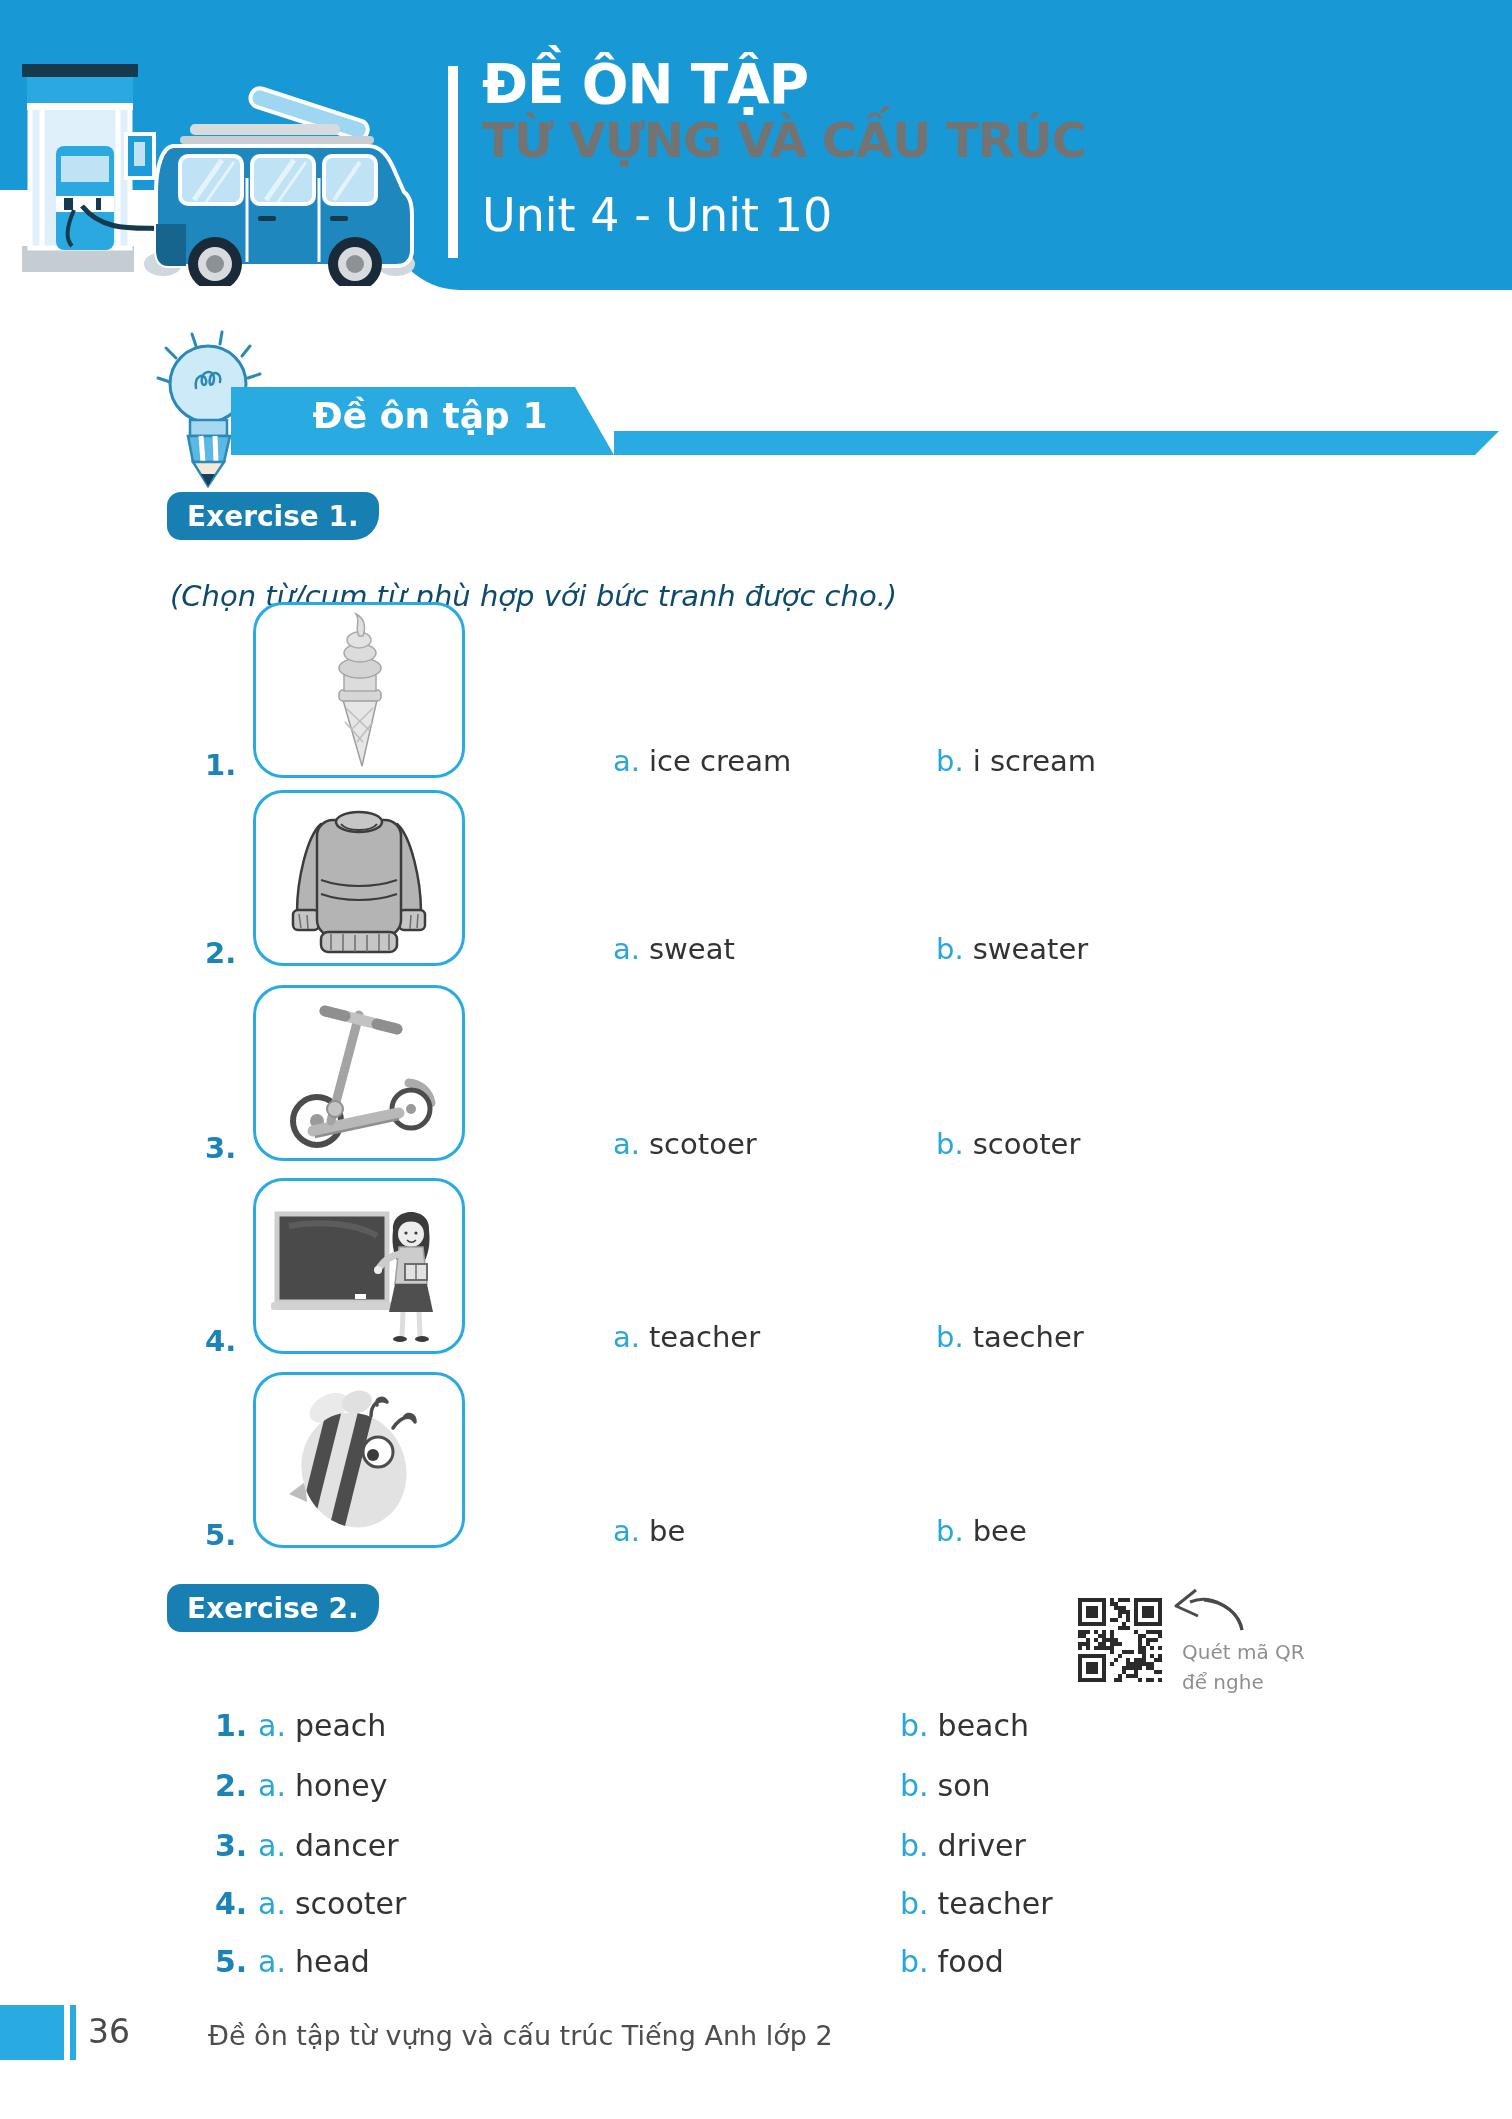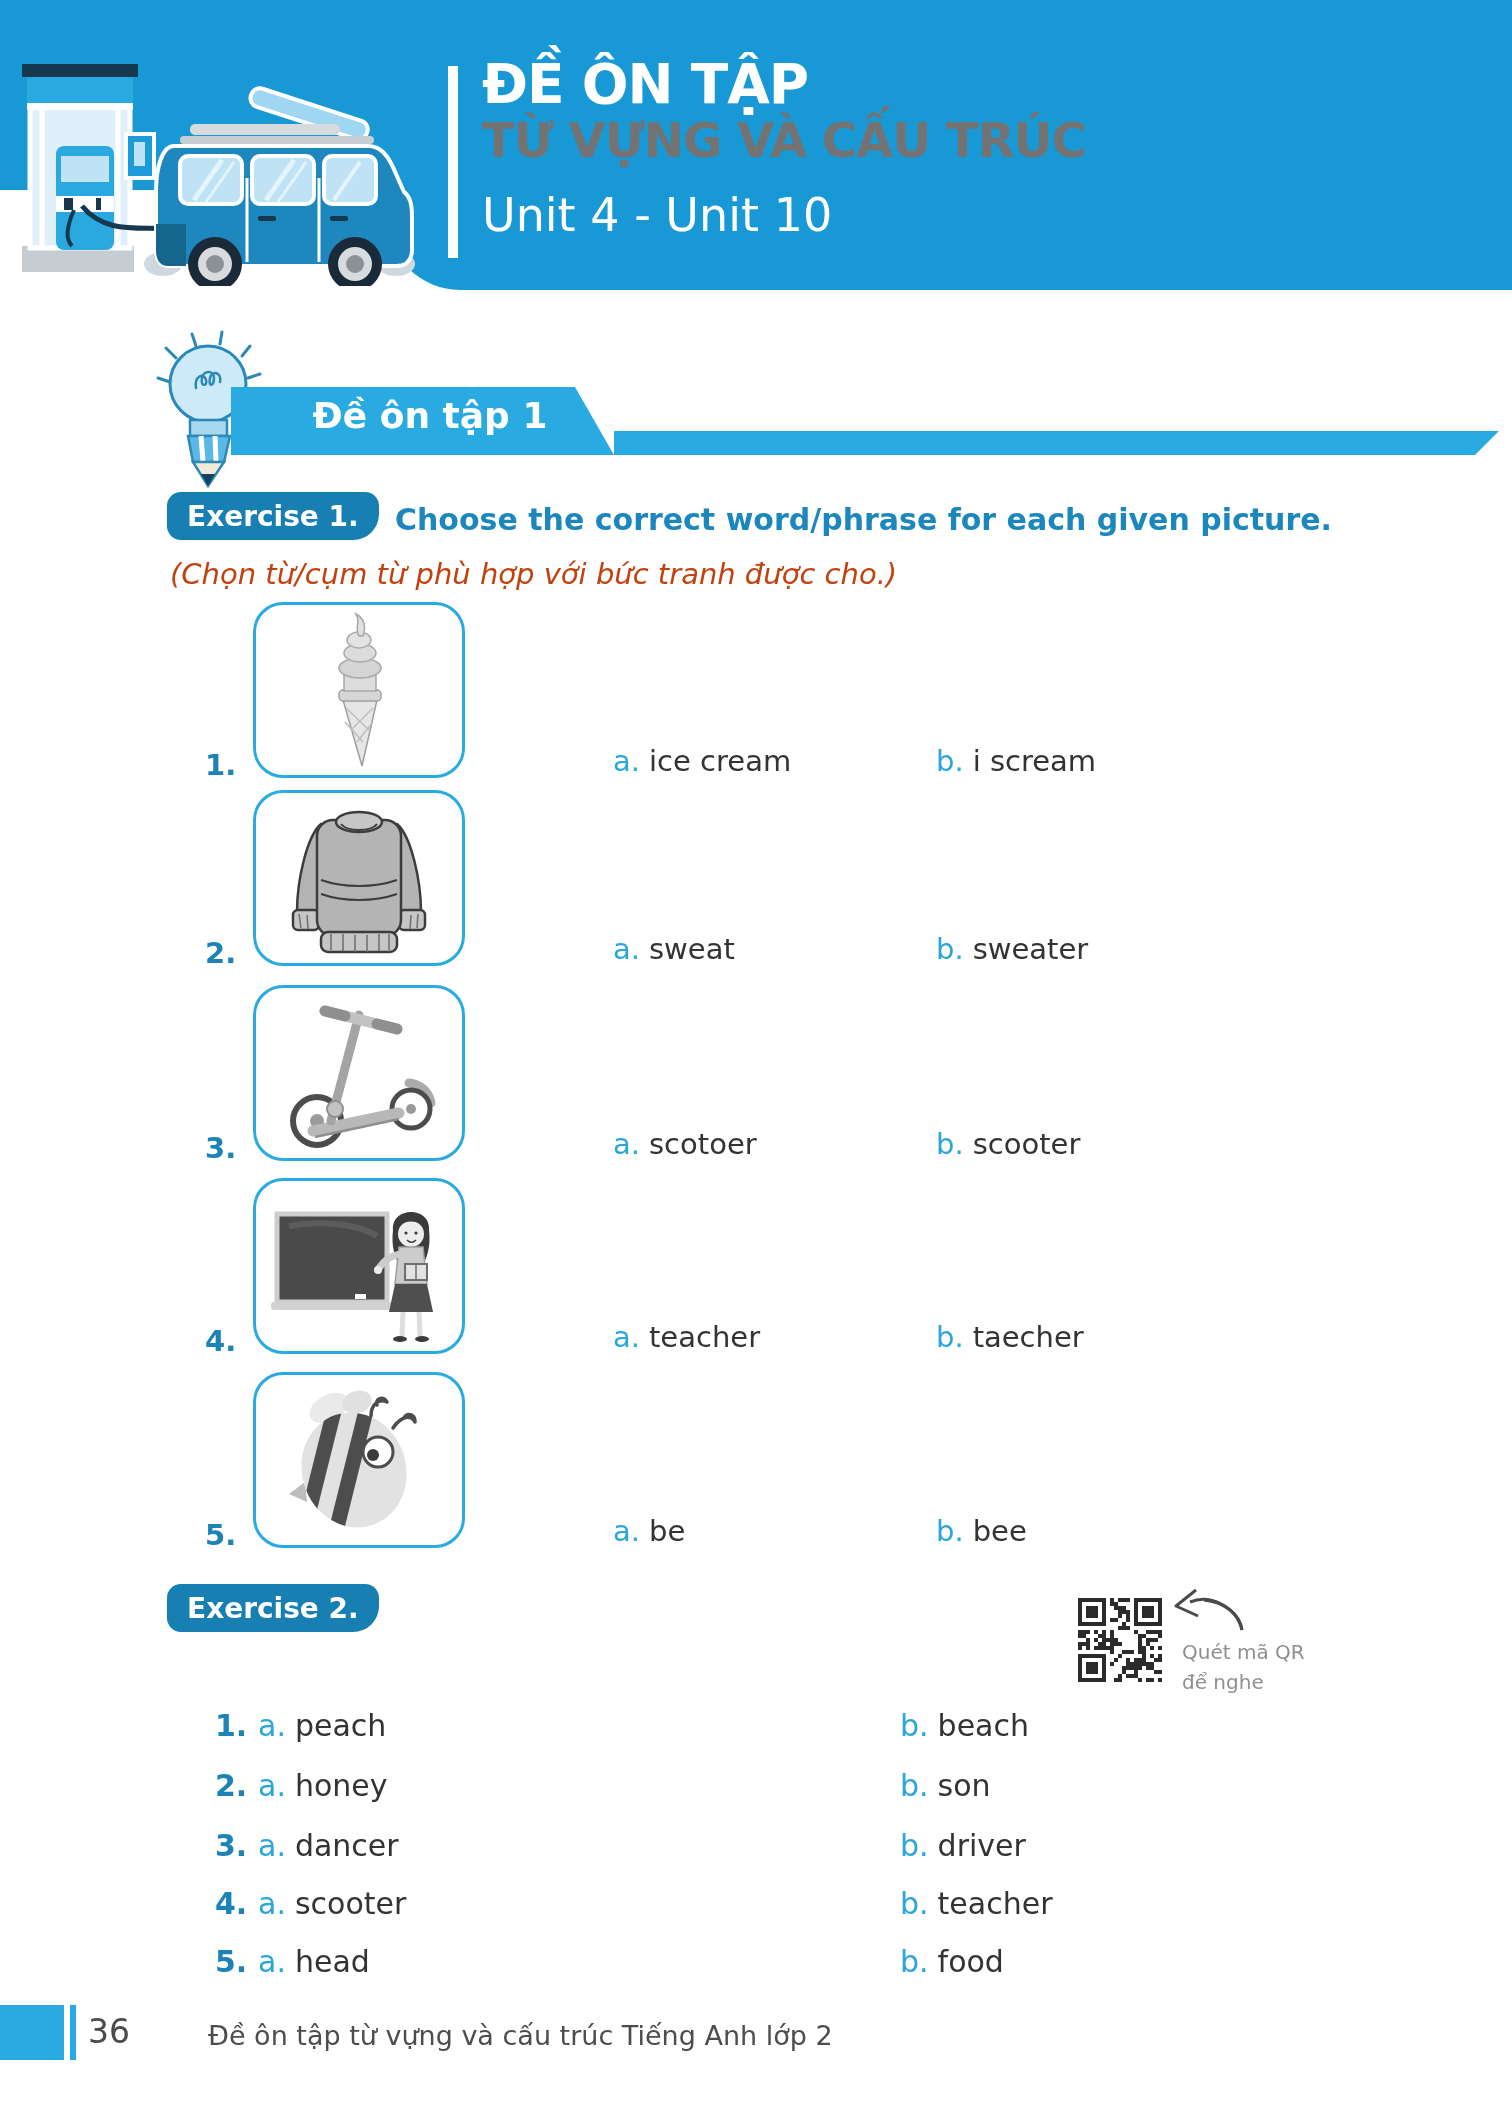--- a/index.html
+++ b/index.html
@@ -20,21 +20,21 @@
   
   .ribbon-wrap { position:absolute; left:225px; top:383px; width:1280px; height:78px; }
   .ribbon-label { position:absolute; left:70px; top:12px; width:270px; text-align:center;
     font-size:36px; font-weight:700; color:#ffffff; }
   .bulb-icon { position:absolute; left:146px; top:326px; }
   
   .ex-badge { position:absolute; height:48px; line-height:50px; padding:0 20px;
     background:#177fb2; color:#ffffff; font-size:28px; font-weight:700;
     border-radius:14px 14px 26px 14px; }
   .ex-heading { position:absolute; font-size:30px; font-weight:700; color:#1b87bd; }
-  .ex-sub { position:absolute; font-size:29px; font-style:italic; color:#c2410c; }
+  .ex-sub { position:absolute; font-size:29px; font-style:italic; color:#0c4a6e;margin-top:22px; }
   
   .ex1-item { position:absolute; left:0; width:1512px; height:176px; }
   .item-num { position:absolute; left:205px; bottom:-4px; font-size:29px; font-weight:700; color:#1c83b6; }
   .pic-frame { position:absolute; left:253px; top:0; width:212px; height:176px;
     border:3.5px solid #29abe2; border-radius:30px; background:#ffffff; overflow:hidden; }
   .pic-frame svg { display:block; margin:3px auto 0; }
   .opt { position:absolute; bottom:0; font-size:29px; color:#333333; white-space:nowrap;margin-left:36px; }
   .opt .letter { color:#2aa6d9; margin-right:9px; }
   .opt-a { left:577px; }
   .opt-b { left:900px; }
@@ -152,21 +152,20 @@
 
   <div class="ribbon-wrap">
     <svg width="1280" height="78" viewBox="0 0 1280 78">
       <polygon points="6,4 350,4 389,72 6,72" fill="#29abe2"></polygon>
       <polygon points="389,48 1274,48 1250,72 389,72" fill="#29abe2"></polygon>
     </svg>
     <div class="ribbon-label">Đề ôn tập 1</div>
   </div>
 
   <div class="ex-badge" style="left:167px; top:492px;">Exercise 1.</div>
-  <div class="ex-heading" style="left:395px; top:502px;">Choose the correct word/phrase for each given picture.</div>
   <div class="ex-sub" style="left:170px; top:557px;">(Chọn từ/cụm từ phù hợp với bức tranh được cho.)</div>
 
   <div class="ex1-item" style="top:602px;">
     <span class="item-num">1.</span>
     <div class="pic-frame">
       <svg width="200" height="164" viewBox="0 0 200 164">
         <polygon points="84,92 118,92 103,158" fill="#e6e6e6" stroke="#9e9e9e" stroke-width="1.5"></polygon>
         <line x1="87" y1="100" x2="110" y2="122" stroke="#bdbdbd" stroke-width="1.5"></line>
         <line x1="86" y1="114" x2="104" y2="134" stroke="#bdbdbd" stroke-width="1.5"></line>
         <line x1="114" y1="100" x2="92" y2="122" stroke="#bdbdbd" stroke-width="1.5"></line>

